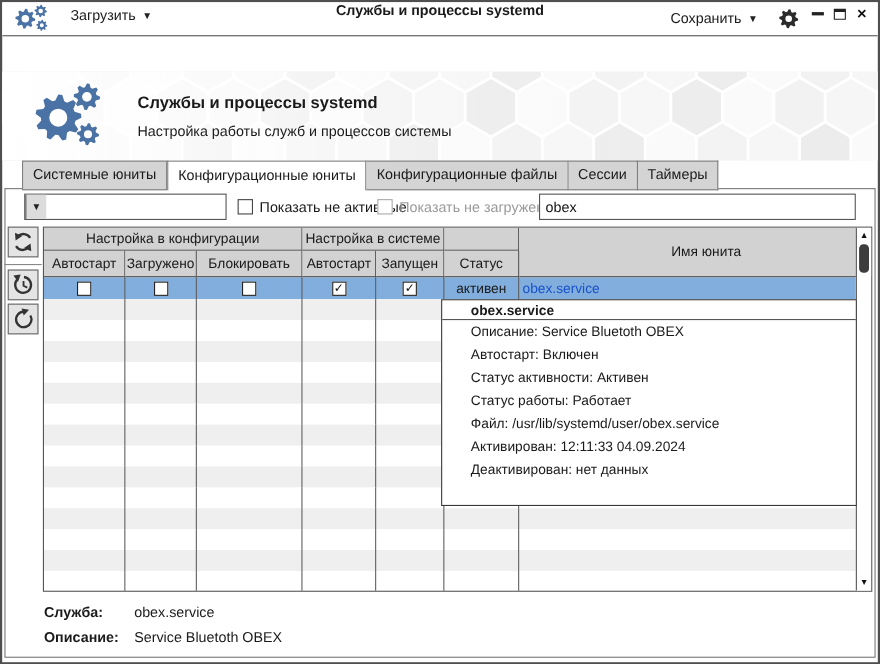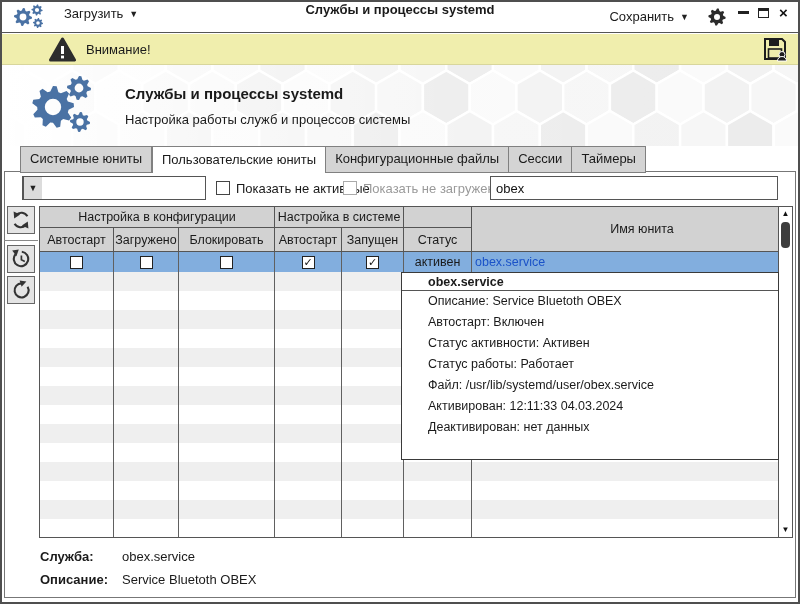--- a/index.html
+++ b/index.html
@@ -126,35 +126,20 @@
         <div class="wc wc-max">
             <i></i>
           </div>
         <div class="wc wc-close">
             <span>×</span>
           </div>
       </div>
     </div>
   </div>
 
-  <div class="warnbar">
-    <svg class="warn-tri" viewBox="0 0 27 25">
-      <polygon points="13.5,2 25.5,23 1.5,23" fill="#2d2d2d" stroke="#2d2d2d" stroke-width="3" stroke-linejoin="round"></polygon>
-      <rect x="12" y="9" width="3" height="8" fill="#fff"></rect>
-      <rect x="12" y="18.6" width="3" height="2.8" fill="#fff"></rect>
-    </svg>
-    <div class="warn-text">Внимание!</div>
-    <svg class="warn-save" viewBox="0 0 26 26">
-      <path d="M3,3 h17 l3,3 v17 h-20 z" fill="none" stroke="#1d1d1d" stroke-width="2"></path>
-      <rect x="7" y="3.5" width="10" height="6.5" fill="#1d1d1d"></rect>
-      <rect x="6.5" y="13" width="13" height="9" fill="none" stroke="#1d1d1d" stroke-width="1.6"></rect>
-      <circle cx="20" cy="18.5" r="3" fill="#1d1d1d" stroke="#fff" stroke-width="1"></circle>
-      <path d="M15.5,25 a4.5,4.5 0 0 1 9,0 z" fill="#1d1d1d" stroke="#fff" stroke-width="1"></path>
-    </svg>
-  </div>
 
   <div class="banner">
     <svg class="hexbg" width="796" height="81">
       <defs>
         <linearGradient id="fadeL" x1="0" y1="0" x2="1" y2="0">
           <stop offset="0" stop-color="#ffffff" stop-opacity="1"></stop>
           <stop offset="0.28" stop-color="#ffffff" stop-opacity="0.55"></stop>
           <stop offset="0.55" stop-color="#ffffff" stop-opacity="0.12"></stop>
           <stop offset="1" stop-color="#ffffff" stop-opacity="0"></stop>
         </linearGradient>
@@ -245,21 +230,21 @@
       <path fill="var(--gear-blue)" fill-rule="evenodd" d="M52.00,38.00L53.95,38.19L54.83,41.16L56.11,41.85L59.07,40.93L60.31,42.44L58.84,45.17L59.26,46.56L62.00,48.00L61.81,49.95L58.84,50.83L58.15,52.11L59.07,55.07L57.56,56.31L54.83,54.84L53.44,55.26L52.00,58.00L50.05,57.81L49.17,54.84L47.89,54.15L44.93,55.07L43.69,53.56L45.16,50.83L44.74,49.44L42.00,48.00L42.19,46.05L45.16,45.17L45.85,43.89L44.93,40.93L46.44,39.69L49.17,41.16L50.56,40.74Z M55.7,48 A3.7,3.7 0 1 0 48.3,48 A3.7,3.7 0 1 0 55.7,48 Z"></path>
     </svg>
     <div class="banner-title">Службы и процессы systemd</div>
     <div class="banner-sub">Настройка работы служб и процессов системы</div>
   </div>
 
   <div class="panel"></div>
 
   <div class="tabs">
     <div class="tab">Системные юниты</div>
-    <div class="tab active">Пользовательские юниты</div>
+    <div class="tab active">Конфигурационные юниты</div>
     <div class="tab">Конфигурационные файлы</div>
     <div class="tab">Сессии</div>
     <div class="tab">Таймеры</div>
   </div>
 
   <div class="combo">
     <div class="combo-btn">
         <span>▼</span>
       </div>
   </div>
@@ -466,21 +451,21 @@
     </div>
   </div>
 
   <div class="tooltip">
     <div class="tt-title">obex.service</div>
     <div class="tt-line">Описание: Service Bluetoth OBEX</div>
     <div class="tt-line">Автостарт: Включен</div>
     <div class="tt-line">Статус активности: Активен</div>
     <div class="tt-line">Статус работы: Работает</div>
     <div class="tt-line">Файл: /usr/lib/systemd/user/obex.service</div>
-    <div class="tt-line">Активирован: 12:11:33 04.03.2024</div>
+    <div class="tt-line">Активирован: 12:11:33 04.09.2024</div>
     <div class="tt-line">Деактивирован: нет данных</div>
   </div>
 
   <div class="foot-line" style="top:547px">
     <span class="foot-label">Служба:</span>
     <span>obex.service</span>
   </div>
   <div class="foot-line" style="top:570px">
     <span class="foot-label">Описание:</span>
     <span>Service Bluetoth OBEX</span>

